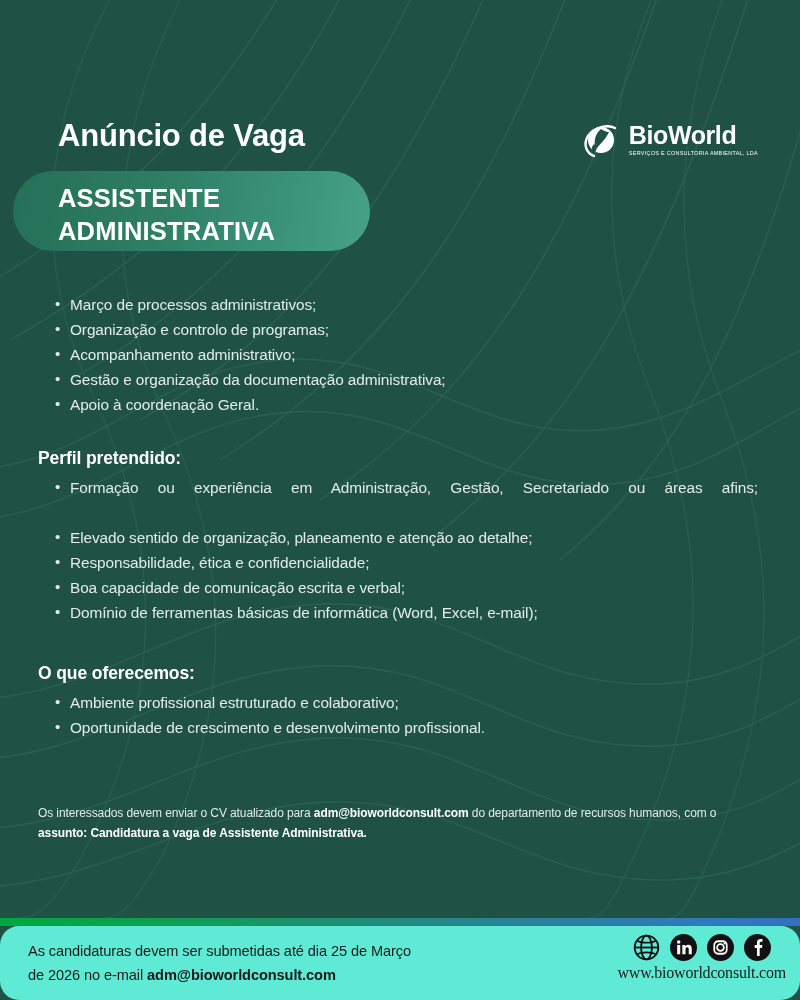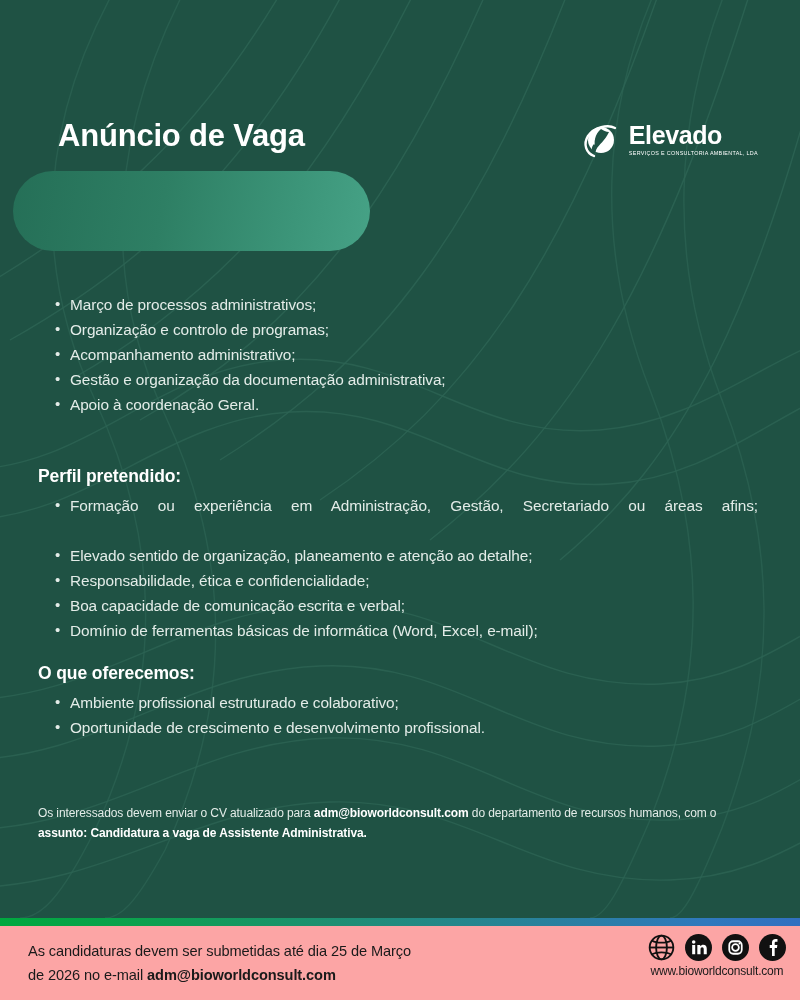--- a/index.html
+++ b/index.html
@@ -91,36 +91,37 @@
   }
   .apply b { color:#ffffff; font-weight:bold; }
   
   .rule {
     position:absolute; left:0; top:918px; width:800px; height:8px;
     background:linear-gradient(90deg,#00a83f 0%,#0da14f 18%,#1e8f73 42%,#2a80a0 70%,#2f79bd 88%,#3170c0 100%);
   }
   
   .footer {
     position:absolute; left:0; top:926px; width:800px; height:74px;
-    background:#fca5a5;
+    background:#5eead4;
+    border-radius:19px;
   }
   .footer-text {
     position:absolute; left:28px; top:14px;
     font-size:14.6px; color:#1a1a1a; line-height:1.62;
     letter-spacing:-0.1px;
   }
   .footer-text b { font-weight:bold; }
   .footer-right {
     position:absolute; right:14px; top:8px;
     display:flex; flex-direction:column; align-items:center; gap:3px;
   }
   .social-row { display:flex; gap:10px; align-items:center; }
   .social { width:27px; height:27px; display:block; }
   .site {
-    font-size:12px; color:#1a1a1a; letter-spacing:-0.2px;
+    font-size:16px; color:#1a1a1a; letter-spacing:-0.2px;font-family:Liberation Serif, serif;
   }
 </style>
 </head>
 <body>
 
 <div class="poster">
 
   <div class="bg-texture">
     <svg width="800" height="918" viewBox="0 0 800 918" fill="none">
       <g stroke="#2d6454" stroke-width="1.4" fill="none" opacity="0.85">
@@ -155,40 +156,41 @@
     <div class="logo">
       <span class="logo-mark">
         <svg viewBox="0 0 40 40" width="40" height="40">
           <circle cx="19" cy="20" r="13" fill="#ffffff"></circle>
           <path d="M19 9 C 13 14, 11 22, 14 30 C 17 24, 23 21, 27 12 C 24 12, 21 10, 19 9 Z" fill="#1f5244"></path>
           <path d="M12 24 C 9 27, 9 31, 13 33 C 15 30, 14 26, 12 24 Z" fill="#1f5244"></path>
           <path d="M33 8 C 26 4, 12 7, 6 16 C 1 24, 4 33, 12 36" stroke="#ffffff" stroke-width="2.4" fill="none" stroke-linecap="round"></path>
         </svg>
       </span>
       <span class="logo-text">
-        <span class="logo-name">Elevado</span>
+        <span class="logo-name">BioWorld</span>
         <span class="logo-tag">SERVIÇOS E CONSULTORIA AMBIENTAL, LDA</span>
       </span>
     </div>
   </div>
 
   <div class="pill"></div>
+  <div class="pill-text" id="badge-title">ASSISTENTE<br>ADMINISTRATIVA</div>
 
   <div class="content">
     <div class="section" id="sec-0" style="top:293px; width:740px;">
       <ul class="bullets">
         <li>Março de processos administrativos;</li>
         <li>Organização e controlo de programas;</li>
         <li>Acompanhamento administrativo;</li>
         <li>Gestão e organização da documentação administrativa;</li>
         <li>Apoio à coordenação Geral.</li>
       </ul>
     </div>
 
-    <div class="section" id="sec-1" style="top:466px; width:750px;">
+    <div class="section" id="sec-1" style="top:448px; width:750px;">
       <div class="sec-title">Perfil pretendido:</div>
       <ul class="bullets">
         <li class="justify">Formação ou experiência em Administração, Gestão, Secretariado ou áreas afins;</li>
         <li>Elevado sentido de organização, planeamento e atenção ao detalhe;</li>
         <li>Responsabilidade, ética e confidencialidade;</li>
         <li>Boa capacidade de comunicação escrita e verbal;</li>
         <li>Domínio de ferramentas básicas de informática (Word, Excel, e-mail);</li>
       </ul>
     </div>
 

